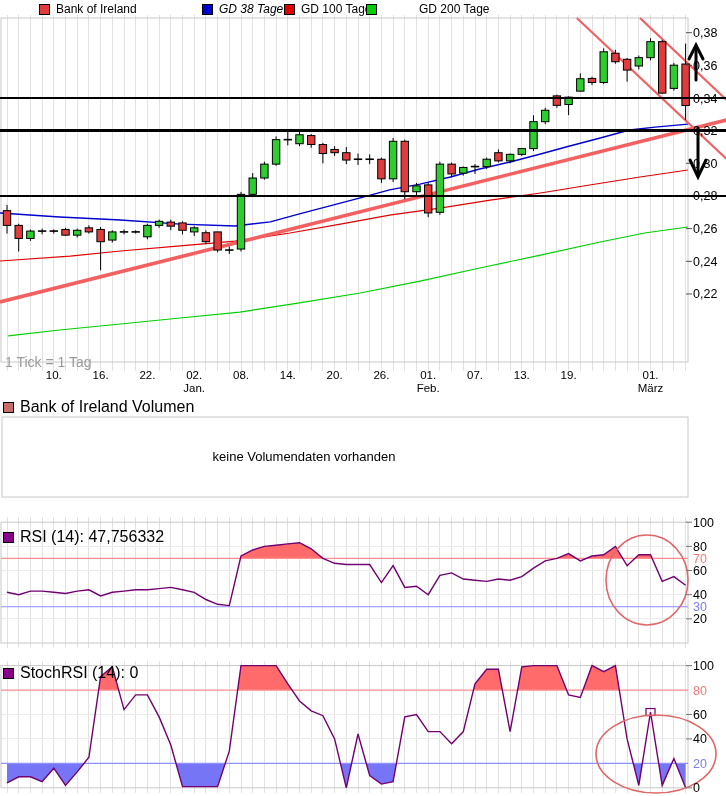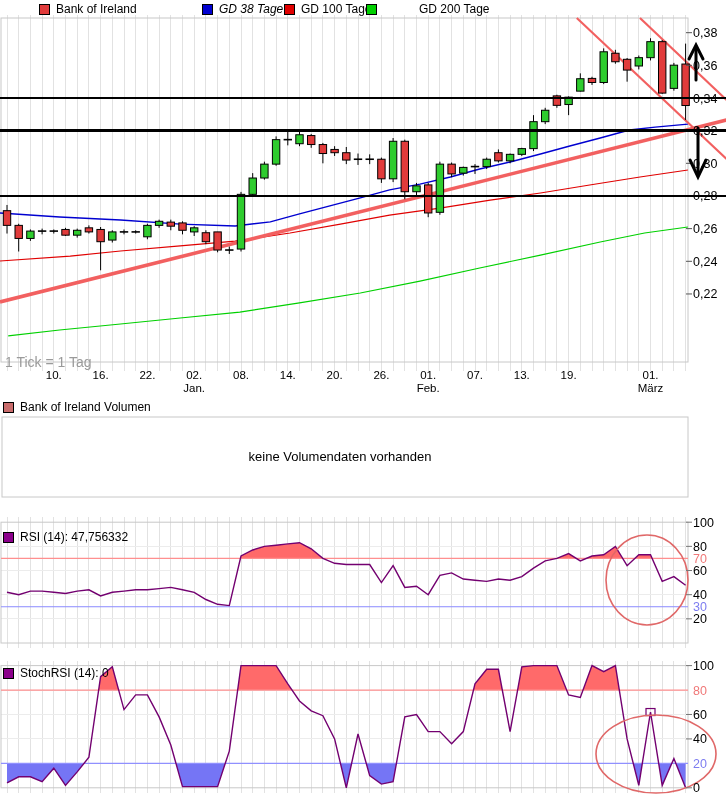--- a/index.html
+++ b/index.html
@@ -3,23 +3,23 @@
 <meta charset="utf-8">
 <style>
   html,body{margin:0;padding:0;background:#fff;}
   #stage{position:relative;width:726px;height:796px;background:#fff;overflow:hidden;
          font-family:"Liberation Sans",sans-serif;}
   #chart-svg{position:absolute;left:0;top:0;}
   .legend-item{position:absolute;top:2px;height:14px;display:flex;align-items:center;
                font-size:12px;color:#000;white-space:nowrap;margin-left:36px;}
   .legend-sq{display:inline-block;width:9px;height:9px;border:1px solid #000;margin-right:6px;}
   .sub-legend{position:absolute;left:3px;height:14px;display:flex;align-items:center;
-              font-size:12px;color:#000;white-space:nowrap;}
+              font-size:16px;color:#000;white-space:nowrap;}
   #vol-msg{position:absolute;left:2px;width:604px;top:449px;text-align:center;
-           font-size:13px;color:#000;padding-left:36px;}
+           font-size:13px;color:#000;}
   #tick-note{position:absolute;left:5px;top:354px;font-size:14px;color:#9a9a9a;}
   svg text{font-family:"Liberation Sans",sans-serif;}
 </style>
 </head>
 <body>
 
 <div id="stage">
   <svg id="chart-svg" width="726" height="796">
       <g shape-rendering="crispEdges">
         <line x1="7" x2="7" y1="15" y2="371" stroke="#e2e2e2" stroke-width="1"></line>

